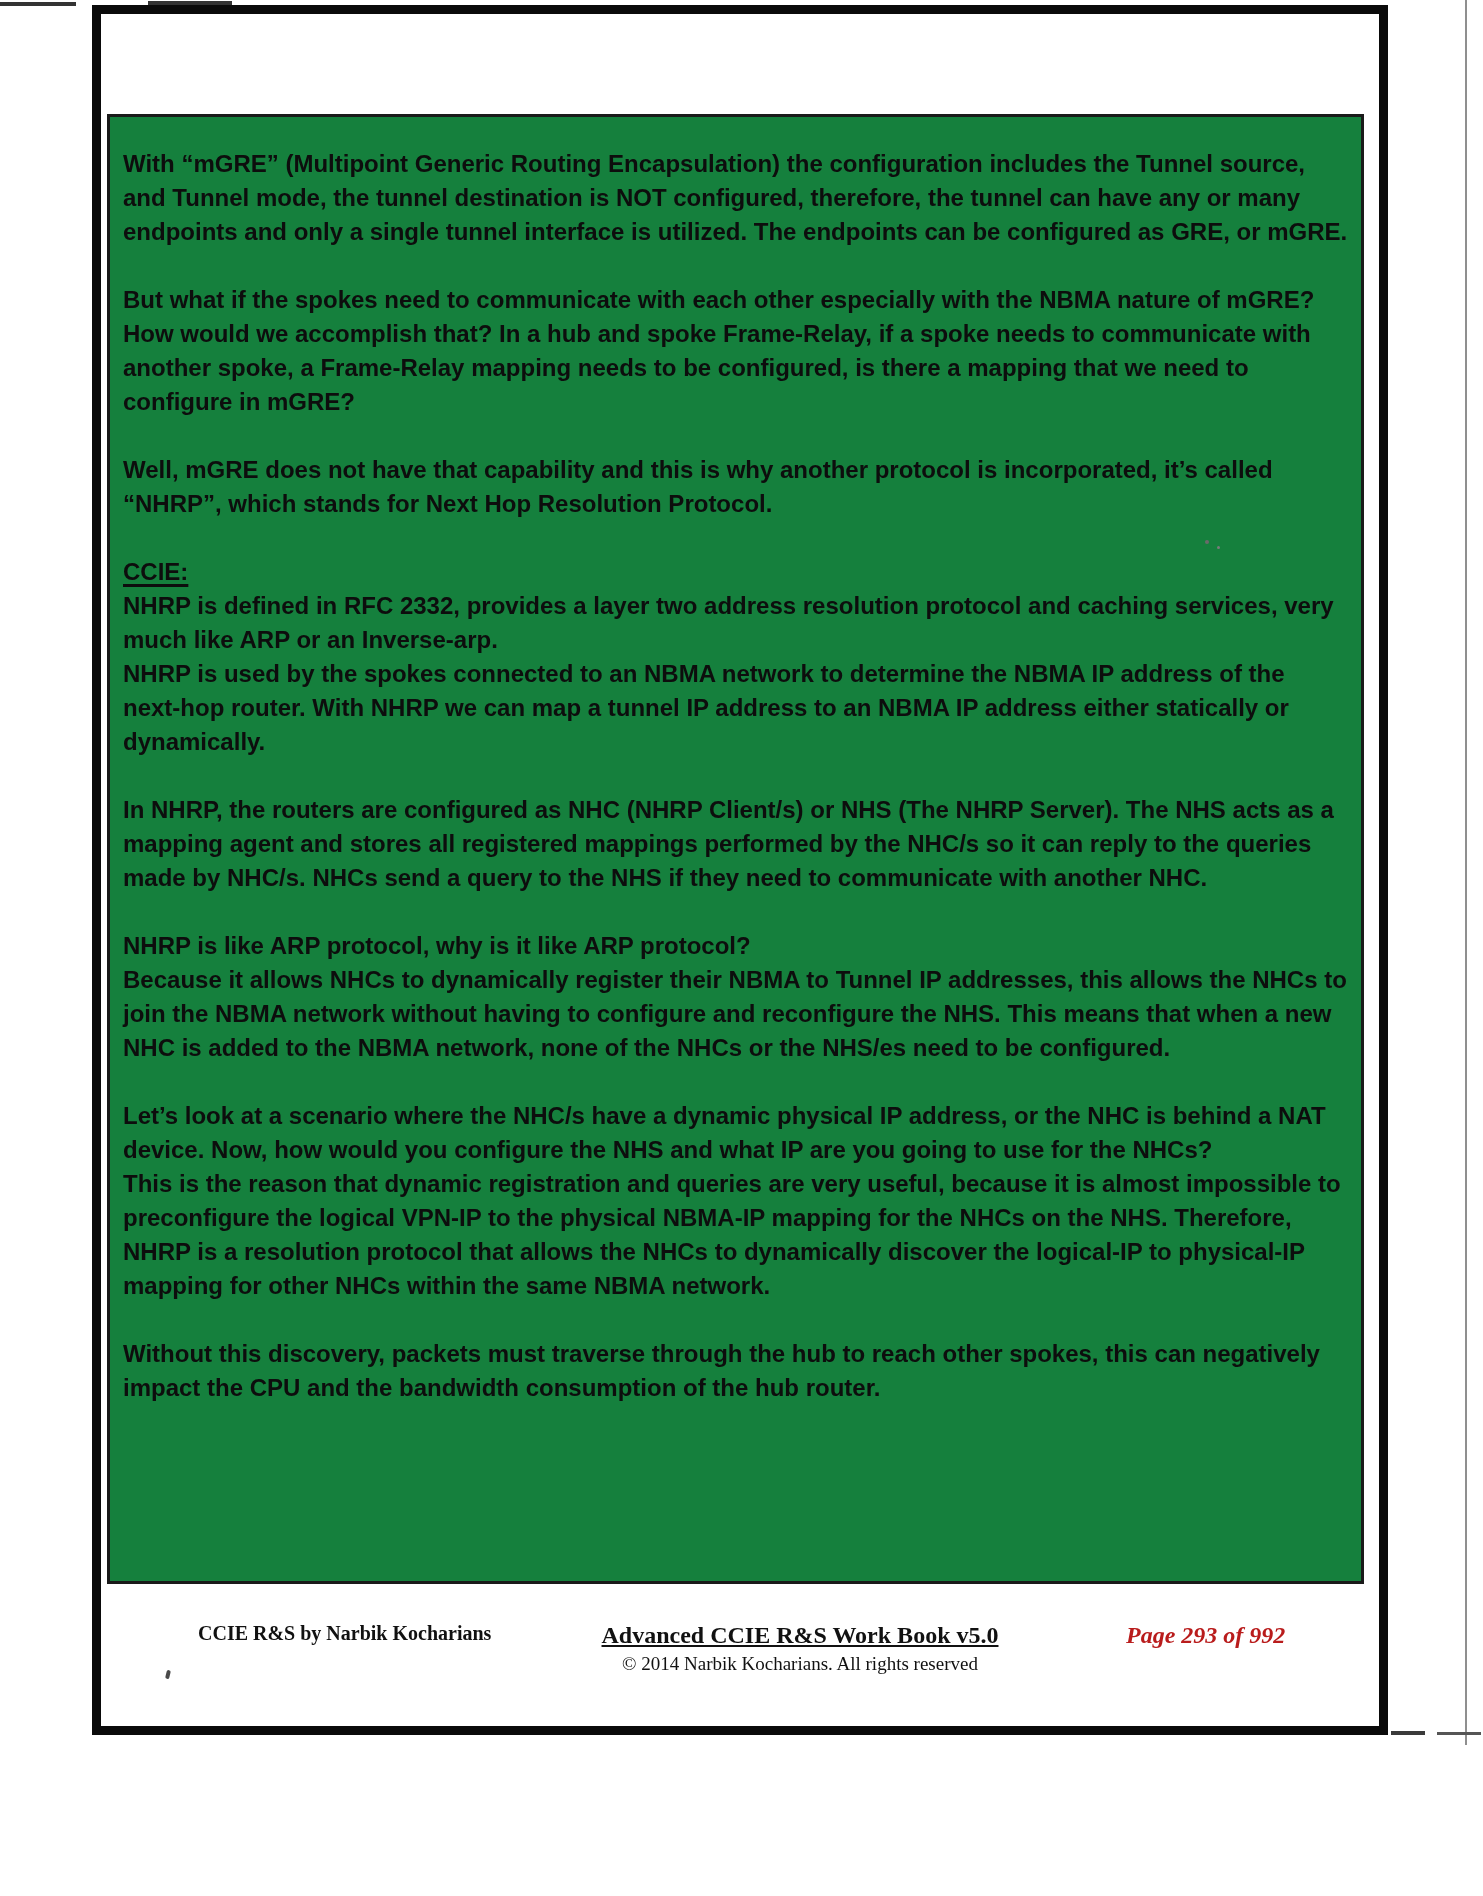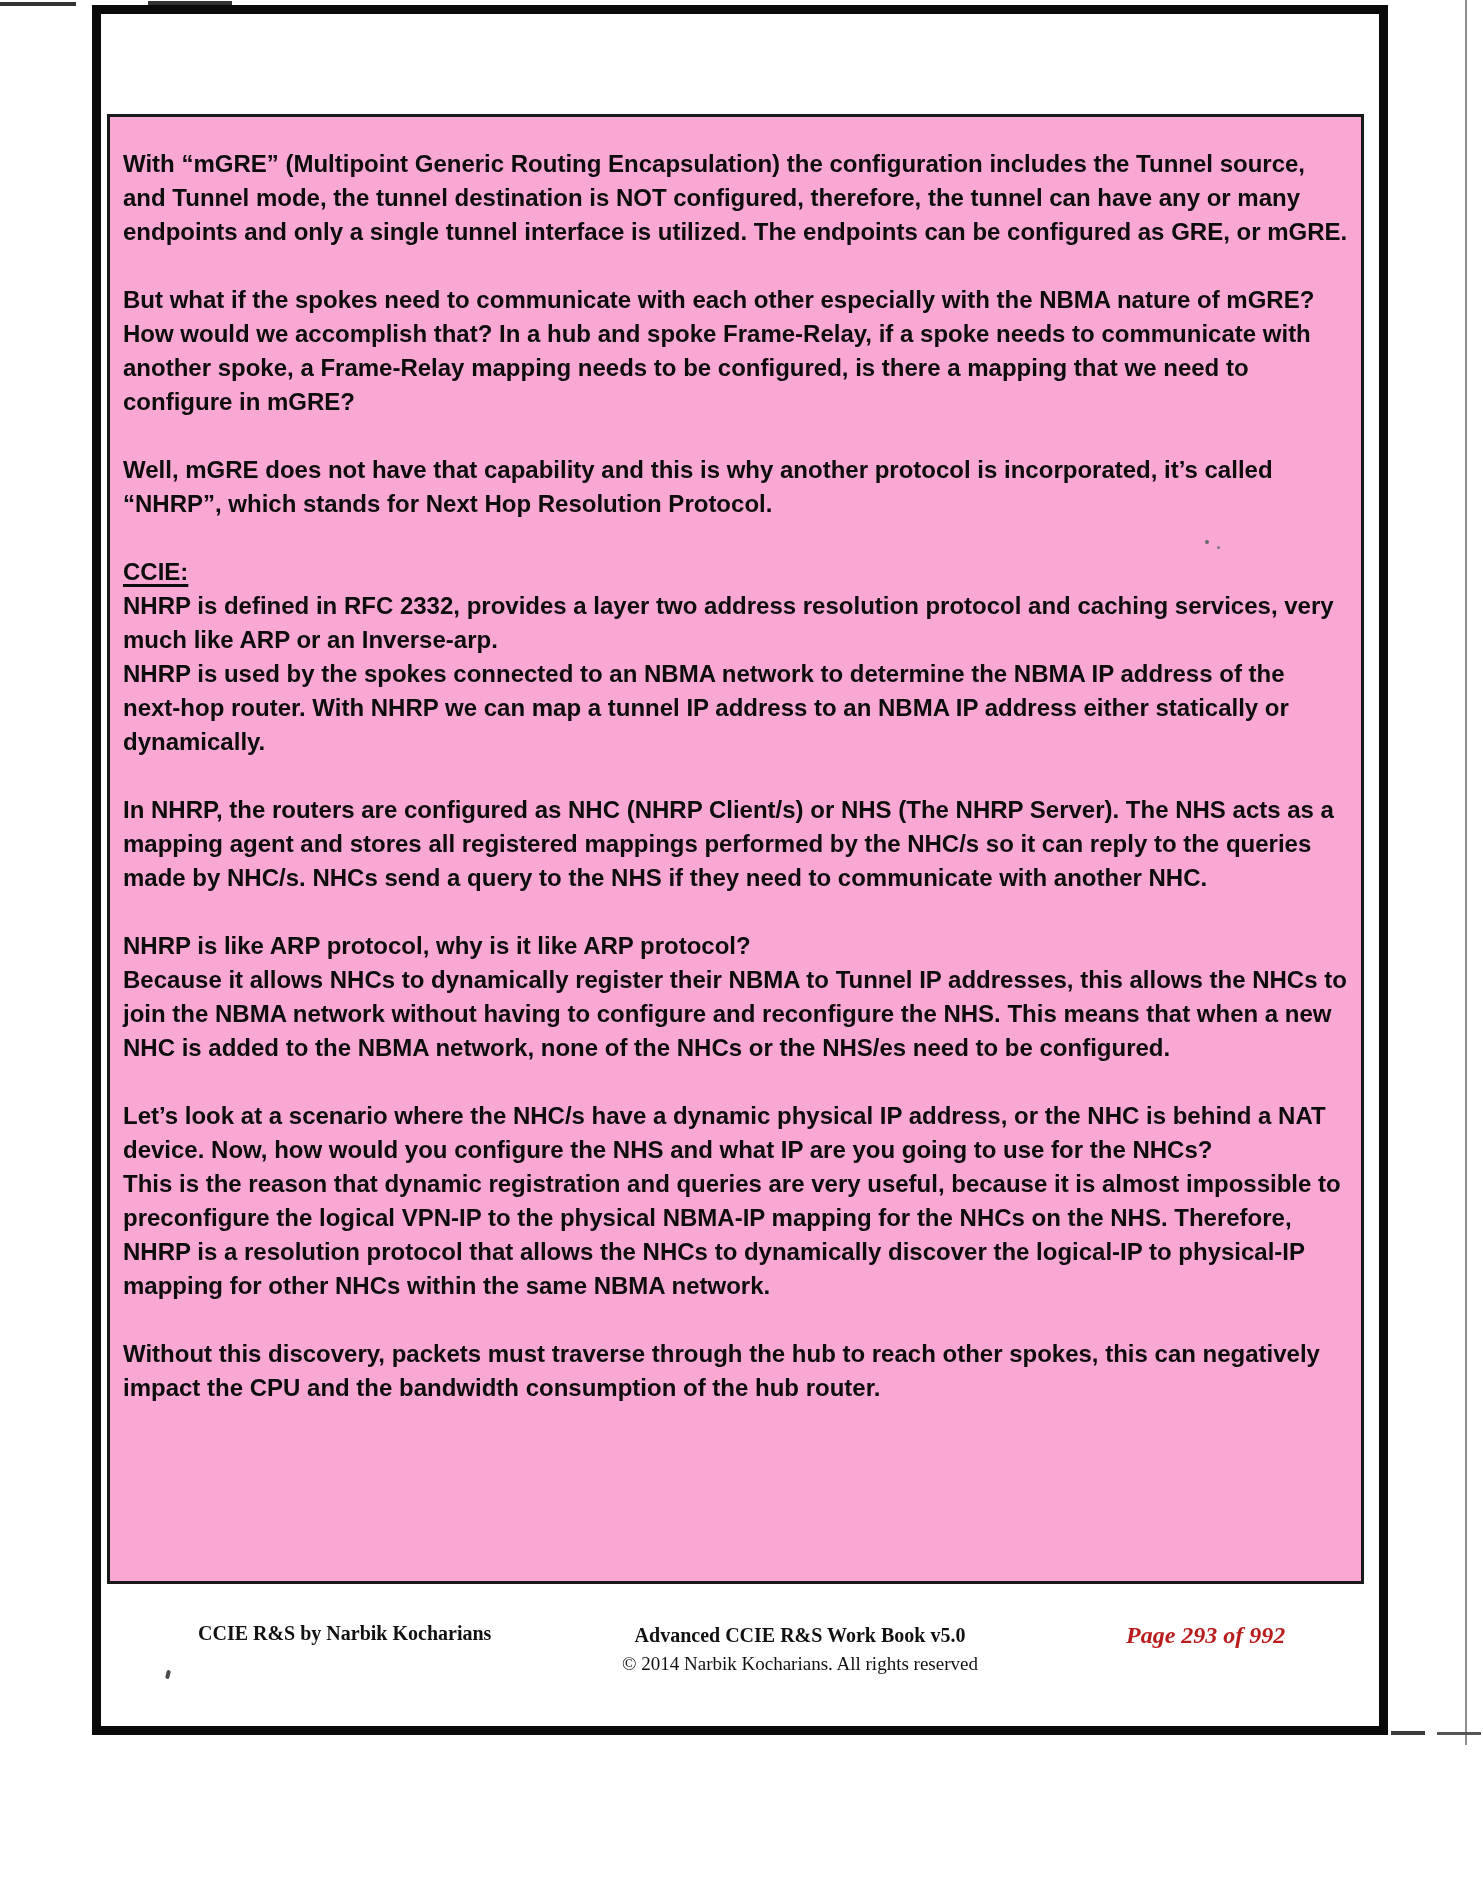--- a/index.html
+++ b/index.html
@@ -7,40 +7,40 @@
   .page {
     position:relative; width:1483px; height:1896px; background:#ffffff;
     overflow:hidden; font-family:"Liberation Sans", sans-serif;
   }
   .outer-border {
     position:absolute; left:92px; top:5px; width:1296px; height:1730px;
     border:9px solid #0a0a0a; background:#ffffff;
   }
   .inner-box {
     position:absolute; left:107px; top:114px; width:1257px; height:1470px;
-    border:3px solid #1a1a1a; background:#f9a8d4;
+    border:3px solid #1a1a1a; background:#15803d;
     padding:30px 2px 0 13px;
   }
   .block {
     font-size:24px; line-height:34px; font-weight:bold; color:#0d0d0d;
     white-space:pre-line; margin:0 0 34px 0; letter-spacing:0px;
   }
   .heading {
     margin:0; text-decoration:underline; text-decoration-thickness:2.5px;
     text-underline-offset:4px;
   }
   .footer-left {
     position:absolute; left:198px; top:1622px;
     font-family:"Liberation Serif", serif; font-weight:bold; font-size:20px; color:#111;
   }
   .footer-center {
     position:absolute; left:565px; top:1620px; width:470px; text-align:center;
     font-family:"Liberation Serif", serif; color:#111;
   }
-  .footer-center .fc-title { font-weight:bold; font-size:20px; line-height:31px; }
+  .footer-center .fc-title { font-weight:bold; font-size:24px; line-height:31px;text-decoration:underline; }
   .footer-center .fc-copy  { font-size:19px; line-height:26px; }
   .footer-right {
     position:absolute; left:1126px; top:1622px;
     font-family:"Liberation Serif", serif; font-weight:bold; font-style:italic;
     font-size:24px; color:#b91c1c;
   }
   .art { position:absolute; background:#333; }
   .art-dash-tl1 { left:0px;    top:2px;    width:76px;  height:4px; }
   .art-dash-tl2 { left:148px;  top:1px;    width:84px;  height:4px; }
   .art-scanline-right { left:1465px; top:0px; width:2px; height:1745px; background:#8f8f8f; }

